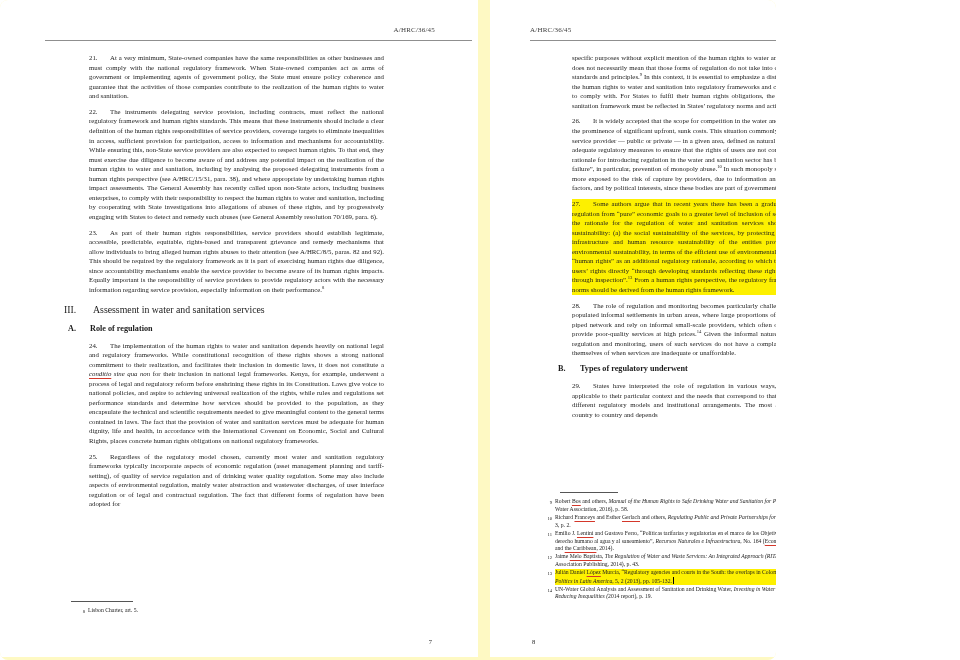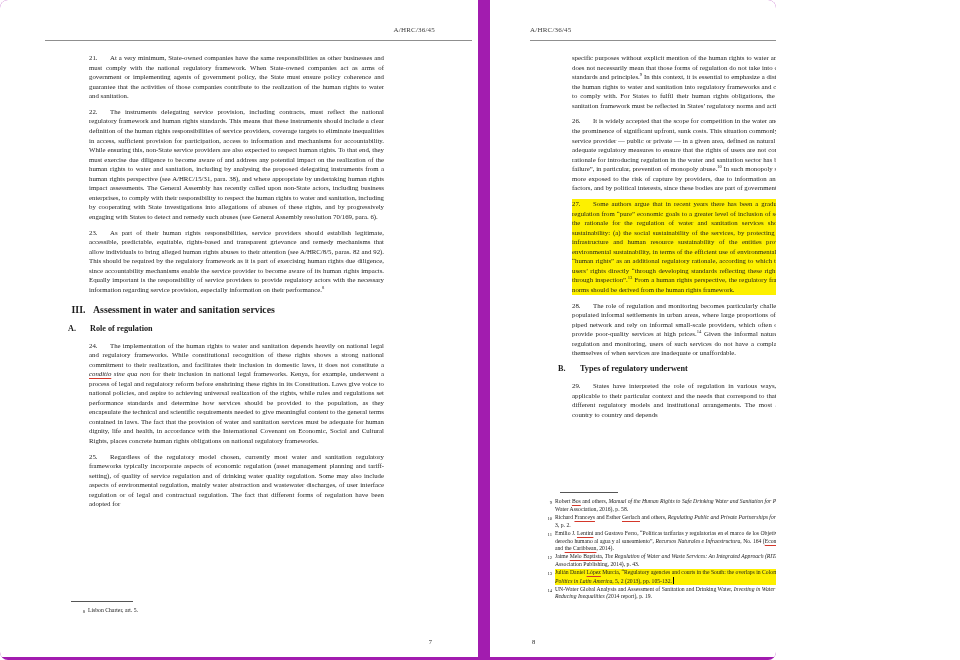--- a/index.html
+++ b/index.html
@@ -1,32 +1,32 @@
 <!DOCTYPE html>
 <html><head>
 <meta charset="utf-8">
 <style>
   html,body{margin:0;padding:0;}
-  .stage{position:relative;width:776px;height:660px;background:#a21caf;overflow:hidden;
+  .stage{position:relative;width:776px;height:660px;background:#fef9c3;overflow:hidden;
          font-family:"Liberation Serif","DejaVu Serif",serif;color:#1c1c1c;border-radius:8px;
          -webkit-font-smoothing:antialiased;}
   .page{position:absolute;top:0;height:657px;background:#ffffff;}
   .pgL{left:0;width:478px;}
   .pgR{left:490px;width:470px;}
   .phead{position:absolute;top:26px;font-size:7px;color:#3c3c3c;
          border-bottom:1px solid #8f8f8f;padding-bottom:6px;letter-spacing:.2px;}
   .pgL .phead{left:45px;right:6px;text-align:right;padding-right:37px;}
   .pgR .phead{left:40px;width:377px;text-align:left;}
   .body{position:absolute;top:53px;left:0;right:0;}
   .para{margin:0 0 6.2px var(--bml);width:var(--bw);text-align:justify;
         font-size:6.8px;line-height:9.55px;}
   .pgL{--bml:89px;--bw:295px;}
   .pgR{--bml:82px;--bw:301px;}
   .pnum{display:inline-block;width:21px;}
-  .h1{margin:9px 0 9px 64px;font-size:9.8px;font-weight:bold;display:flex;text-align:center;}
+  .h1{margin:9px 0 9px 64px;font-size:9.8px;font-weight:normal;display:flex;}
   .h1 .hnum{width:29px;flex:none;}
   .h2{margin:3px 0 8px 68px;font-size:8.2px;font-weight:bold;display:flex;}
   .h2 .hnum{width:22px;flex:none;}
   .i{font-style:italic;}
   .r{text-decoration:underline;text-decoration-color:#d4372a;
      text-decoration-thickness:1px;text-underline-offset:1.5px;}
   .hl{background:#fdf000;}
   sup{font-size:4.6px;line-height:0;}
   .fnarea{position:absolute;left:0;right:0;}
   .pgL .fnarea{top:601px;}

